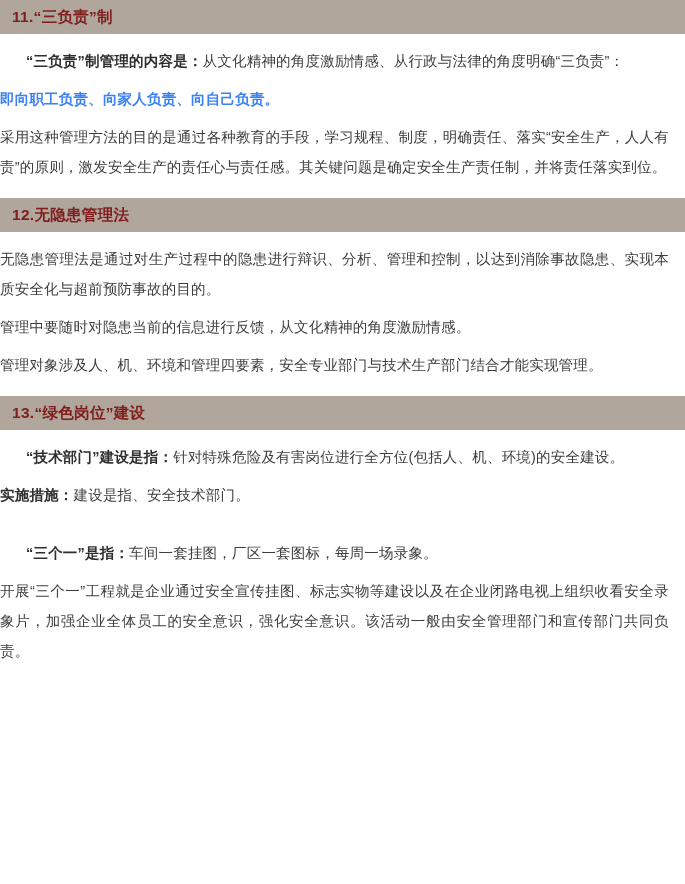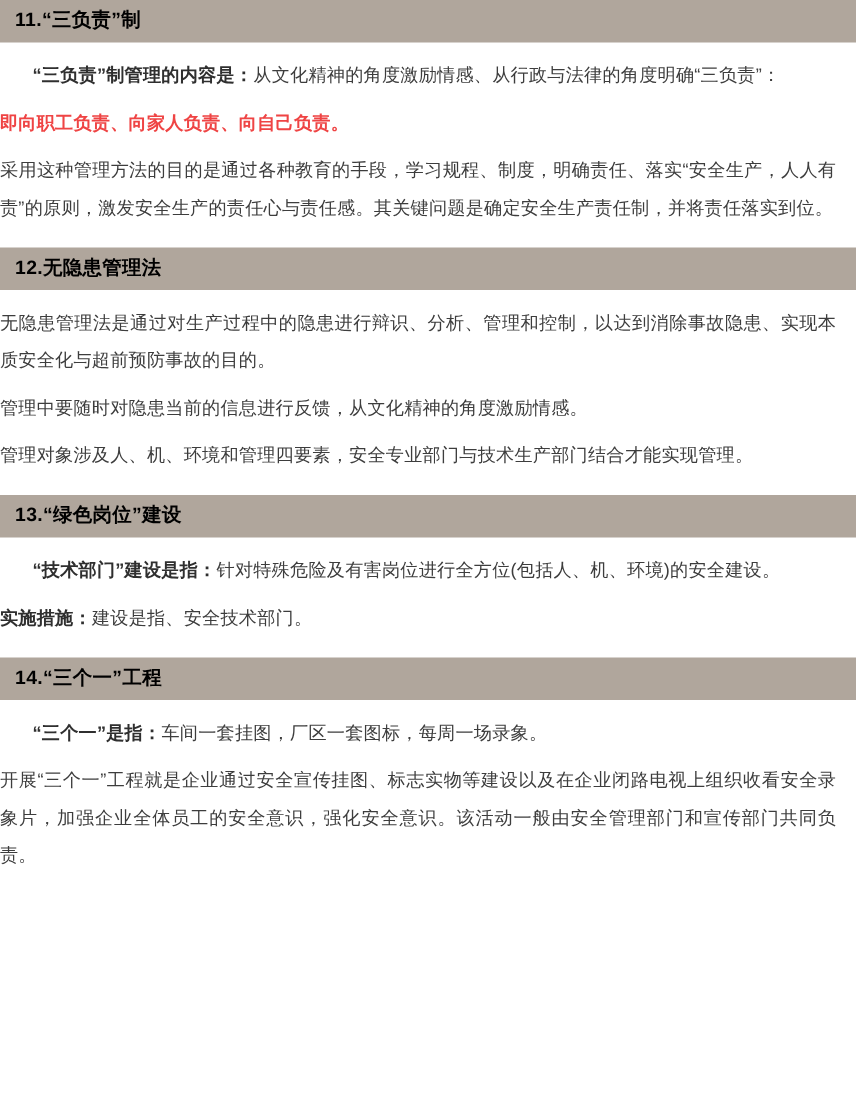--- a/index.html
+++ b/index.html
@@ -16,21 +16,21 @@
   .page {
     width: 685px;
     box-sizing: border-box;
     padding: 0 0 10px 0;
   }
   .section {
     margin: 0 0 6px 0;
   }
   .section-header {
     background: #b0a69c;
-    color: #000000;
+    color: #7f1d1d;
     font-weight: bold;
     font-size: 15.5px;
     line-height: 20px;
     padding: 7px 0 7px 12px;
     margin: 0 0 0 0;
     letter-spacing: 0.3px;
   }
   .section-body {
     padding: 12px 16px 10px 0;
   }
@@ -47,21 +47,21 @@
   }
   .indent {
     text-indent: 26px;
   }
   .lead-bold {
     font-weight: bold;
     color: #2f2f2f;
   }
   .allbold {
     font-weight: bold;
-    color: #ef4444;
+    color: #3b82f6;
   }
 </style>
 </head>
 <body>
 
 <div class="page">
 
   <div class="section">
     <div class="section-header">11.“三负责”制</div>
     <div class="section-body">
@@ -82,20 +82,19 @@
 
   <div class="section">
     <div class="section-header">13.“绿色岗位”建设</div>
     <div class="section-body">
       <p class="para indent"><span class="lead-bold">“技术部门”建设是指：</span><span>针对特殊危险及有害岗位进行全方位(包括人、机、环境)的安全建设。</span></p>
       <p class="para"><span class="lead-bold">实施措施：</span><span>建设是指、安全技术部门。</span></p>
     </div>
   </div>
 
   <div class="section">
-    <div class="section-header">14.“三个一”工程</div>
     <div class="section-body">
       <p class="para indent"><span class="lead-bold">“三个一”是指：</span><span>车间一套挂图，厂区一套图标，每周一场录象。</span></p>
       <p class="para">开展“三个一”工程就是企业通过安全宣传挂图、标志实物等建设以及在企业闭路电视上组织收看安全录象片，加强企业全体员工的安全意识，强化安全意识。该活动一般由安全管理部门和宣传部门共同负责。</p>
     </div>
   </div>
 
 </div>
 
 </body></html>

